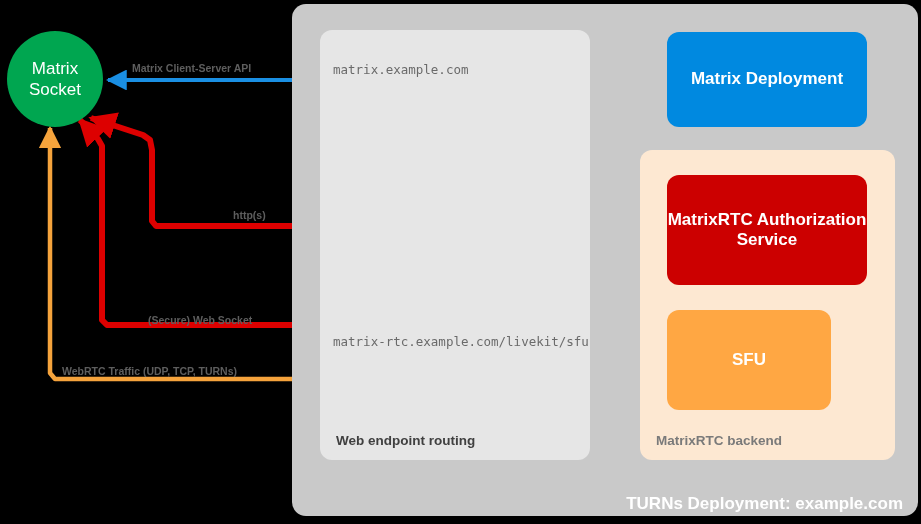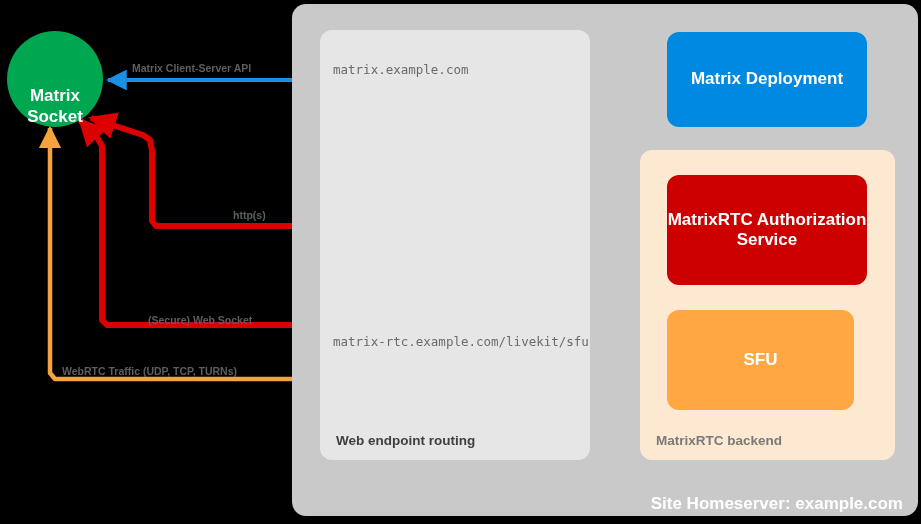--- a/index.html
+++ b/index.html
@@ -100,24 +100,24 @@
     position: absolute;
     left: 7px;
     top: 31px;
     width: 96px;
     height: 96px;
     border-radius: 50%;
     background: #00a650;
     display: flex;
     flex-direction: column;
     align-items: center;
-    justify-content: flex-end;
+    justify-content: center;
     color: #ffffff;
     font-size: 17px;
-    font-weight: bold;
+    font-weight: normal;
     line-height: 1.25;
     z-index: 7;
   }
   #matrix-homeserver {
     left: 667px;
     top: 32px;
     width: 200px;
     height: 95px;
     background: #0089e0;
     border-radius: 12px;
@@ -128,21 +128,21 @@
     top: 175px;
     width: 200px;
     height: 110px;
     background: #cc0000;
     border-radius: 12px;
     font-size: 17px;
   }
   #sfu {
     left: 667px;
     top: 310px;
-    width: 187px;
+    width: 164px;
     height: 100px;
     background: #ffa743;
     border-radius: 12px;
     font-size: 17px;
   }
   
   .edge-label {
     position: absolute;
     color: #5e5e5e;
     white-space: nowrap;
@@ -222,15 +222,15 @@
   <div id="label-cs-api" class="edge-label proto">Matrix Client-Server API</div>
   <div id="url-matrix" class="edge-label url">matrix.example.com</div>
 
   <div id="label-https" class="edge-label proto">http(s)</div>
 
   <div id="label-ws" class="edge-label proto">(Secure) Web Socket</div>
   <div id="url-sfu" class="edge-label url">matrix-rtc.example.com/livekit/sfu</div>
 
   <div id="label-webrtc" class="edge-label proto">WebRTC Traffic (UDP, TCP, TURNs)</div>
 
-  <div id="site-label">Site Homeserver: example.com</div>
+  <div id="site-label">TURNs Deployment: example.com</div>
 
 </div>
 
 </body></html>

